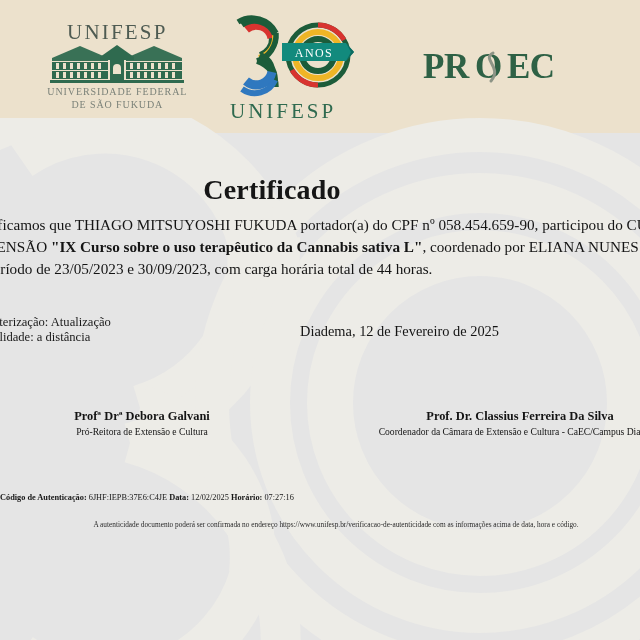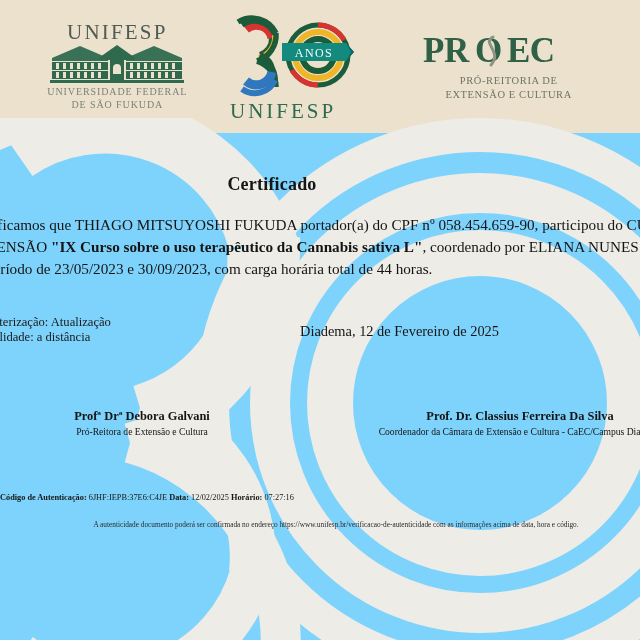--- a/index.html
+++ b/index.html
@@ -11,21 +11,21 @@
     overflow: hidden;
     background: #ffffff;
     font-family: "Liberation Serif", "DejaVu Serif", serif;
   }
 
   #page {
     position: relative;
     width: 640px;
     height: 640px;
     overflow: hidden;
-    background: #7dd3fc;
+    background: #e5e5e5;
   }
 
   
   .header-band {
     position: absolute;
     top: 0; left: 0;
     width: 640px;
     height: 133px;
     background: #ece1cc;
     overflow: hidden;
@@ -115,21 +115,21 @@
   }
 
   .cert-title {
     position: absolute;
     top: 41px;
     left: 0;
     width: 544px;
     text-align: center;
     font-family: "Liberation Serif", "DejaVu Serif", serif;
     font-weight: bold;
-    font-size: 18px;
+    font-size: 28px;
     color: #161616;
     letter-spacing: 0.2px;
   }
 
   
   .cert-paragraph {
     position: absolute;
     top: 81px;
     left: -33px;
     width: 706px;
@@ -303,24 +303,20 @@
         <div class="l30-word">UNIFESP</div>
       </div>
 
       <div class="logo-proec">
         <svg class="proec-mark" width="162" height="40" viewBox="0 0 162 40">
           <text x="0" y="31" font-family="Liberation Serif, serif" font-size="35" font-weight="bold" letter-spacing="-0.5" fill="#2e6145">PR</text>
           <text x="52" y="31" font-family="Liberation Serif, serif" font-size="35" font-weight="bold" letter-spacing="-0.5" fill="#2e6145">O</text>
           <text x="84" y="31" font-family="Liberation Serif, serif" font-size="35" font-weight="bold" letter-spacing="-0.5" fill="#2e6145">EC</text>
           <path d="M70 6 C58 12, 80 20, 68 34" stroke="#8d9486" stroke-width="3" fill="none" stroke-linecap="round"></path>
         </svg>
-        <div class="lp-sub">
-          <span>PRÓ-REITORIA DE</span><br>
-          <span>EXTENSÃO E CULTURA</span>
-        </div>
       </div>
 
     </div>
   </div>
 
   <svg class="watermark" viewBox="0 0 720 530">
     <g fill="none" stroke="#edece7">
       <path d="M60 40 a150 150 0 0 1 230 85" stroke-width="44"></path>
       <path d="M20 20 a210 210 0 0 1 300 110" stroke-width="40"></path>
       <path d="M290 130 a155 155 0 0 1 -110 160" stroke-width="46"></path>

